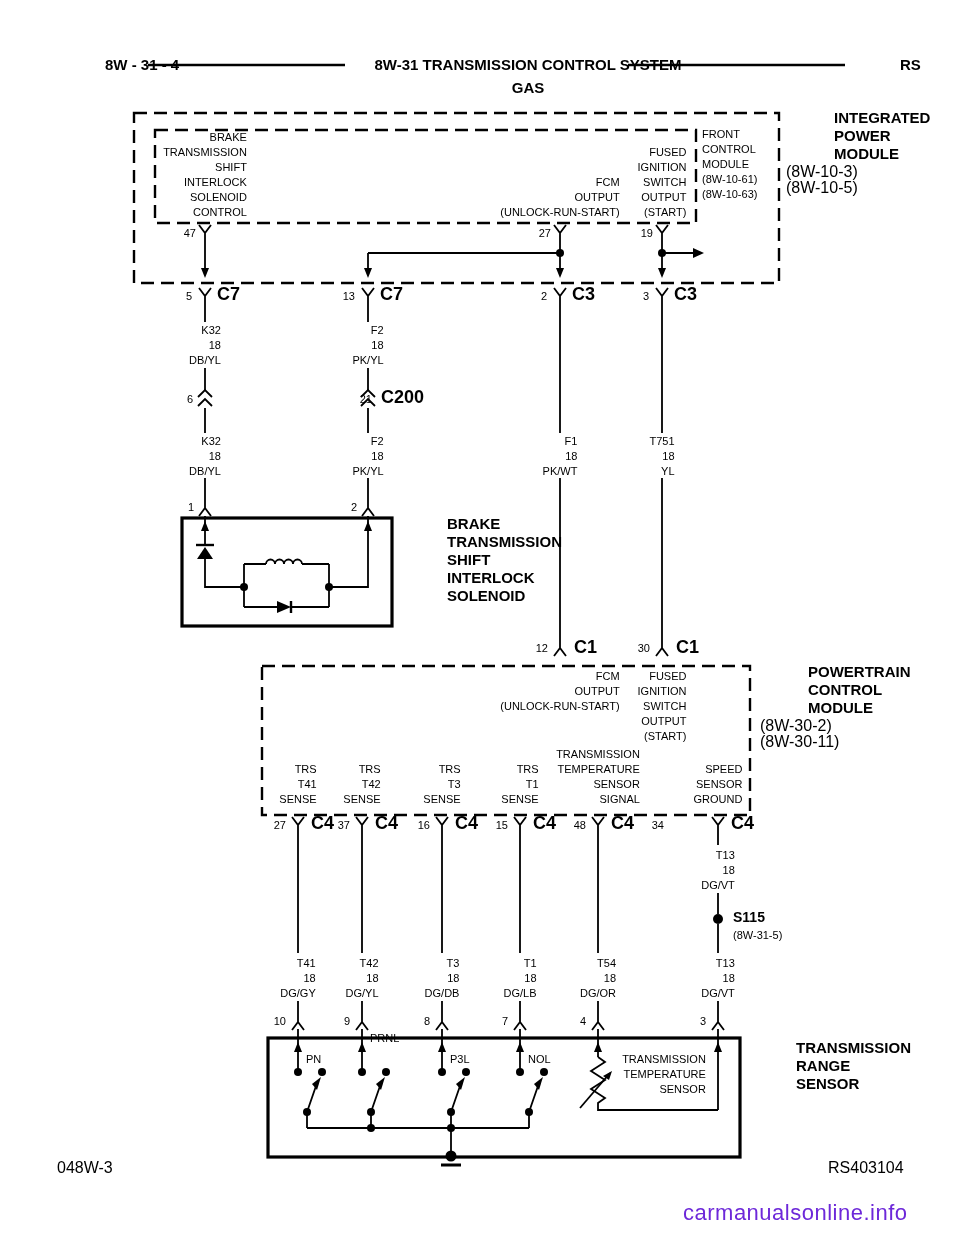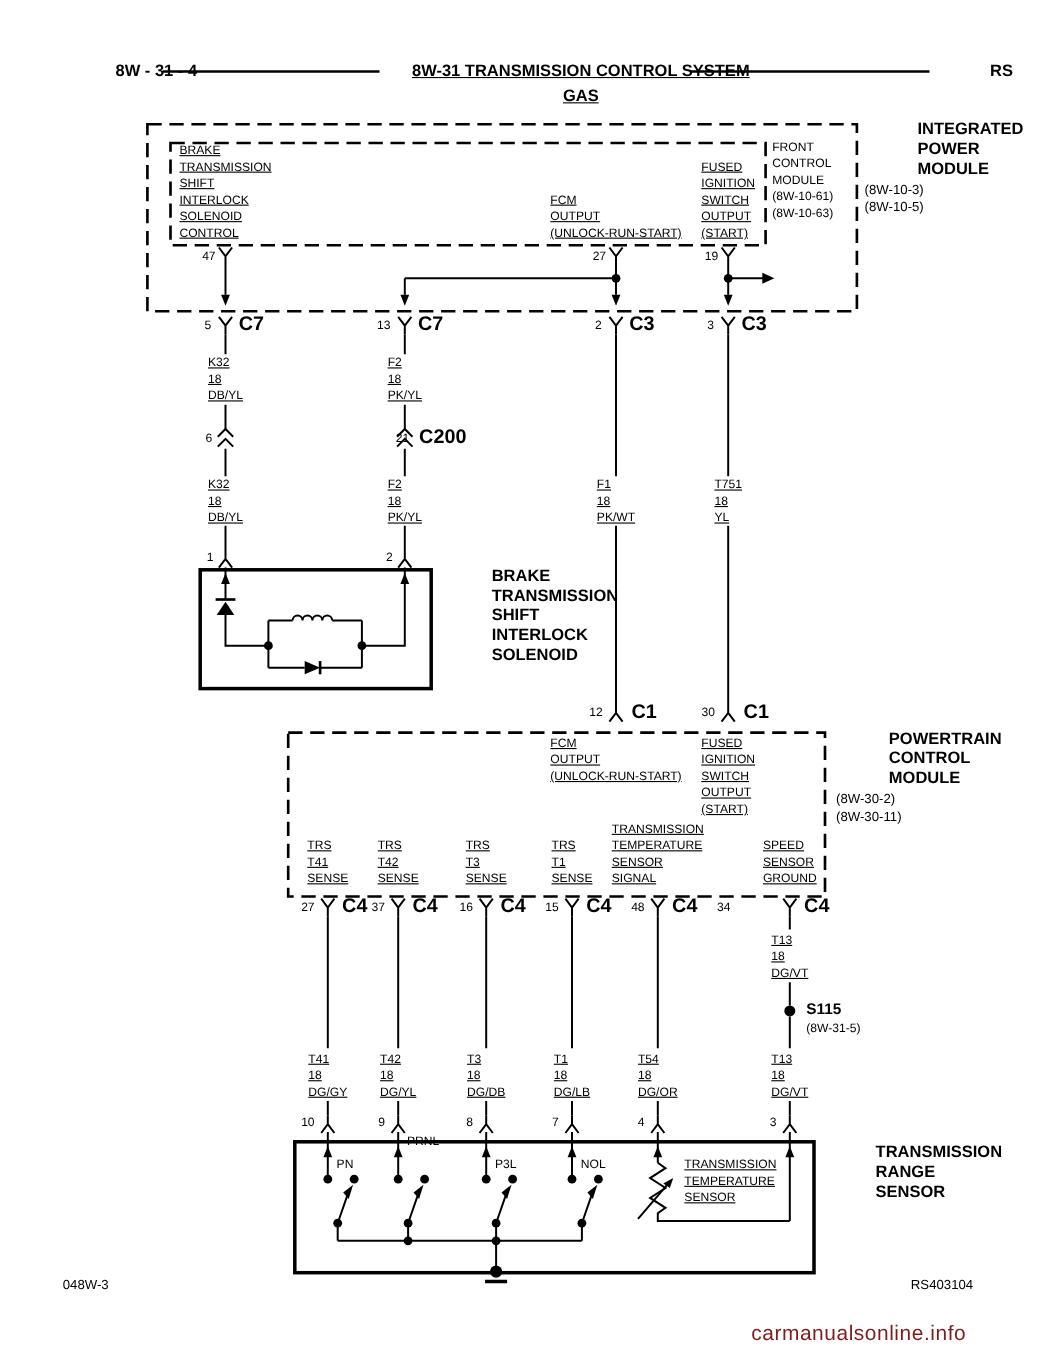--- a/index.html
+++ b/index.html
@@ -1,27 +1,27 @@
 <!DOCTYPE html>
 <html><head>
 <meta charset="utf-8">
 <style>
   html,body{margin:0;padding:0;background:#fff;}
   #page{position:relative;width:960px;height:1242px;background:#fff;overflow:hidden;
         font-family:"Liberation Sans","DejaVu Sans",sans-serif;color:#000;}
   #wires{position:absolute;left:0;top:0;}
   .t{position:absolute;white-space:pre-line;font-size:11px;line-height:15px;color:#000;}
-  .c{transform:translateX(-50%);text-align:left;text-decoration:underline;}
+  .c{transform:translateX(-50%);text-align:right;}
   .rr{transform:translateX(-100%);text-align:left;}
   .b{font-weight:700;}
-  .s12{font-size:12px;line-height:16px;}
+  .s12{font-size:16px;line-height:16px;}
   .s13{font-size:18px;line-height:15px;}
   .s14{font-size:14px;line-height:16px;}
   .s15{font-size:15px;line-height:18px;margin-left:48px;}
-  .wm{font-size:19px;color:#7f1d1d;letter-spacing:0.5px;text-align:right;}
+  .wm{font-size:22px;color:#6d28d9;letter-spacing:0.5px;text-align:right;}
 </style>
 </head>
 <body>
 
 <div id="page">
 
   <svg id="wires" width="960" height="1242" viewBox="0 0 960 1242">
     <defs>
       <g id="cu">
           <path d="M-6,-8 L0,0 L6,-8 M0,0 L0,8"></path>

